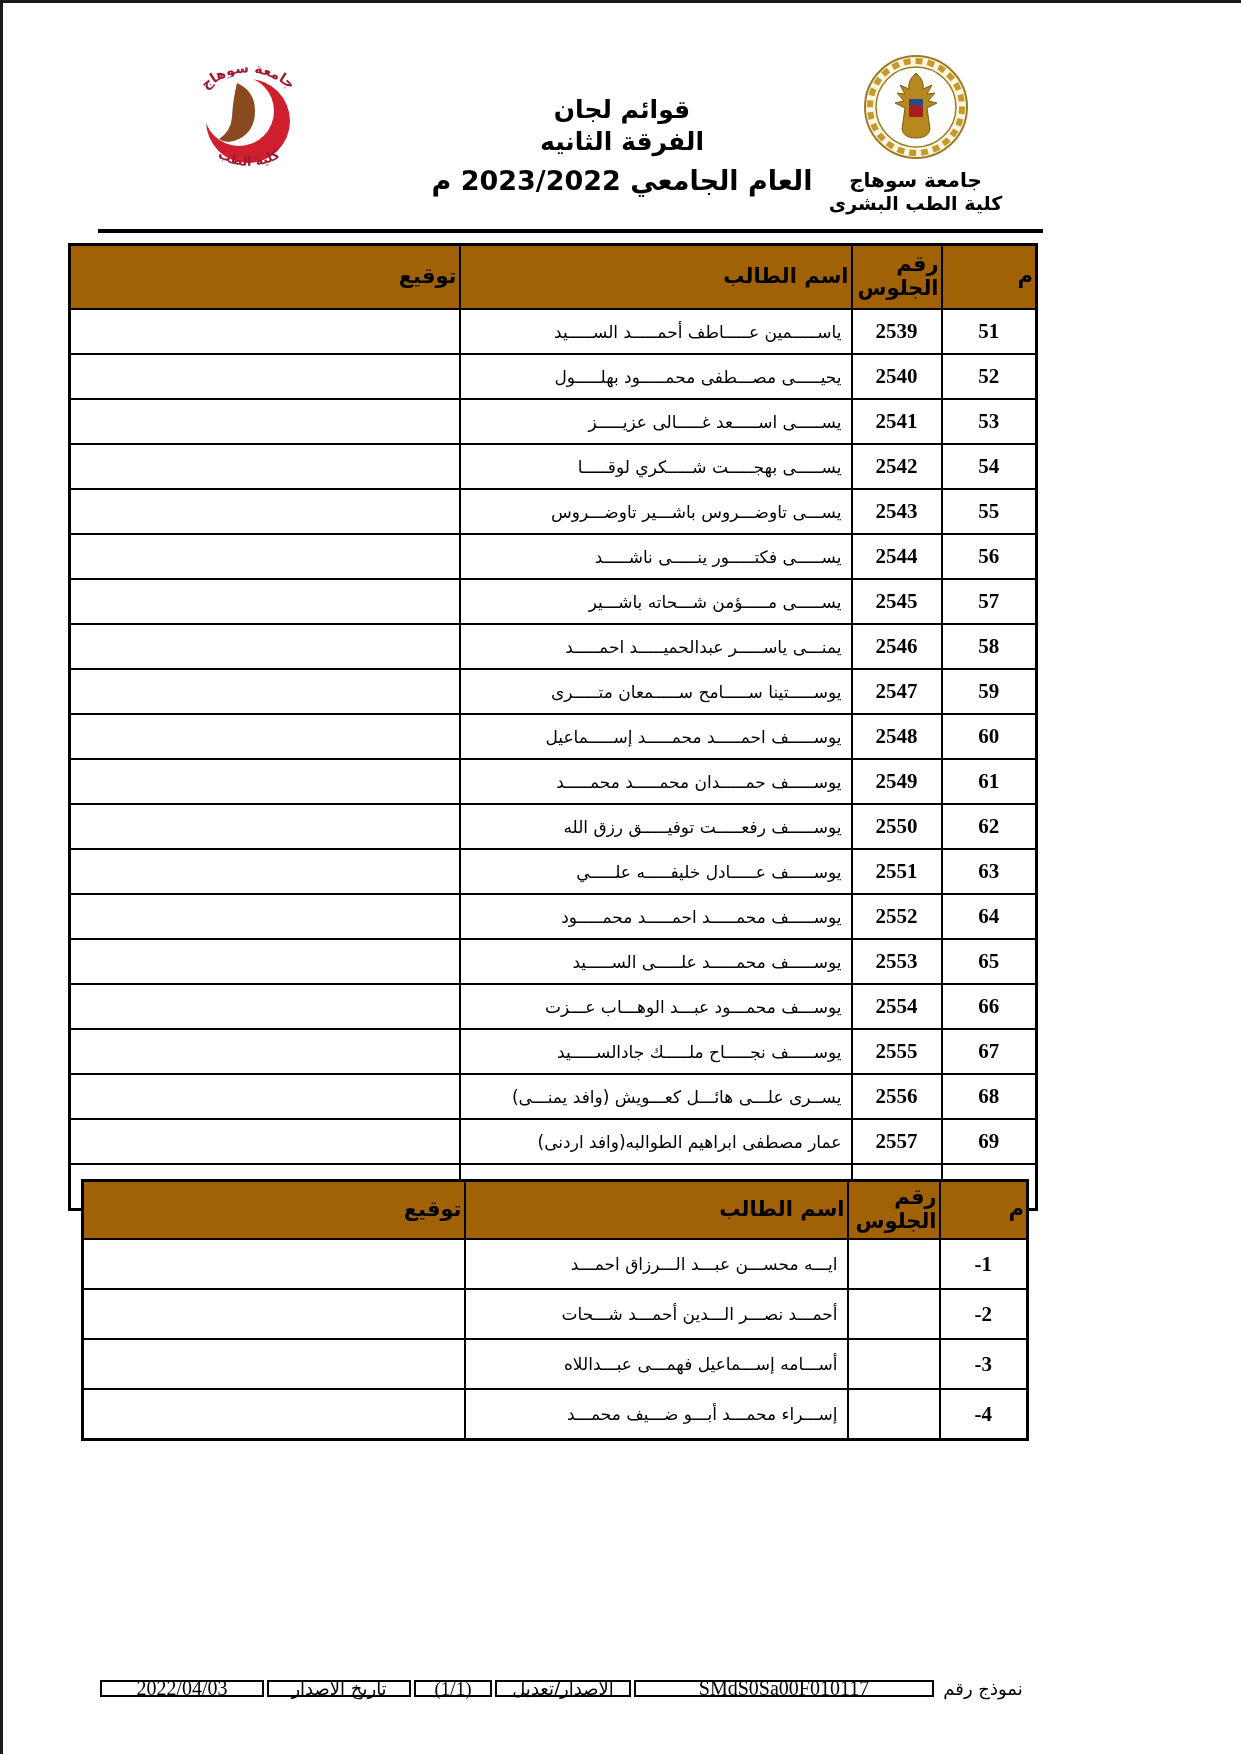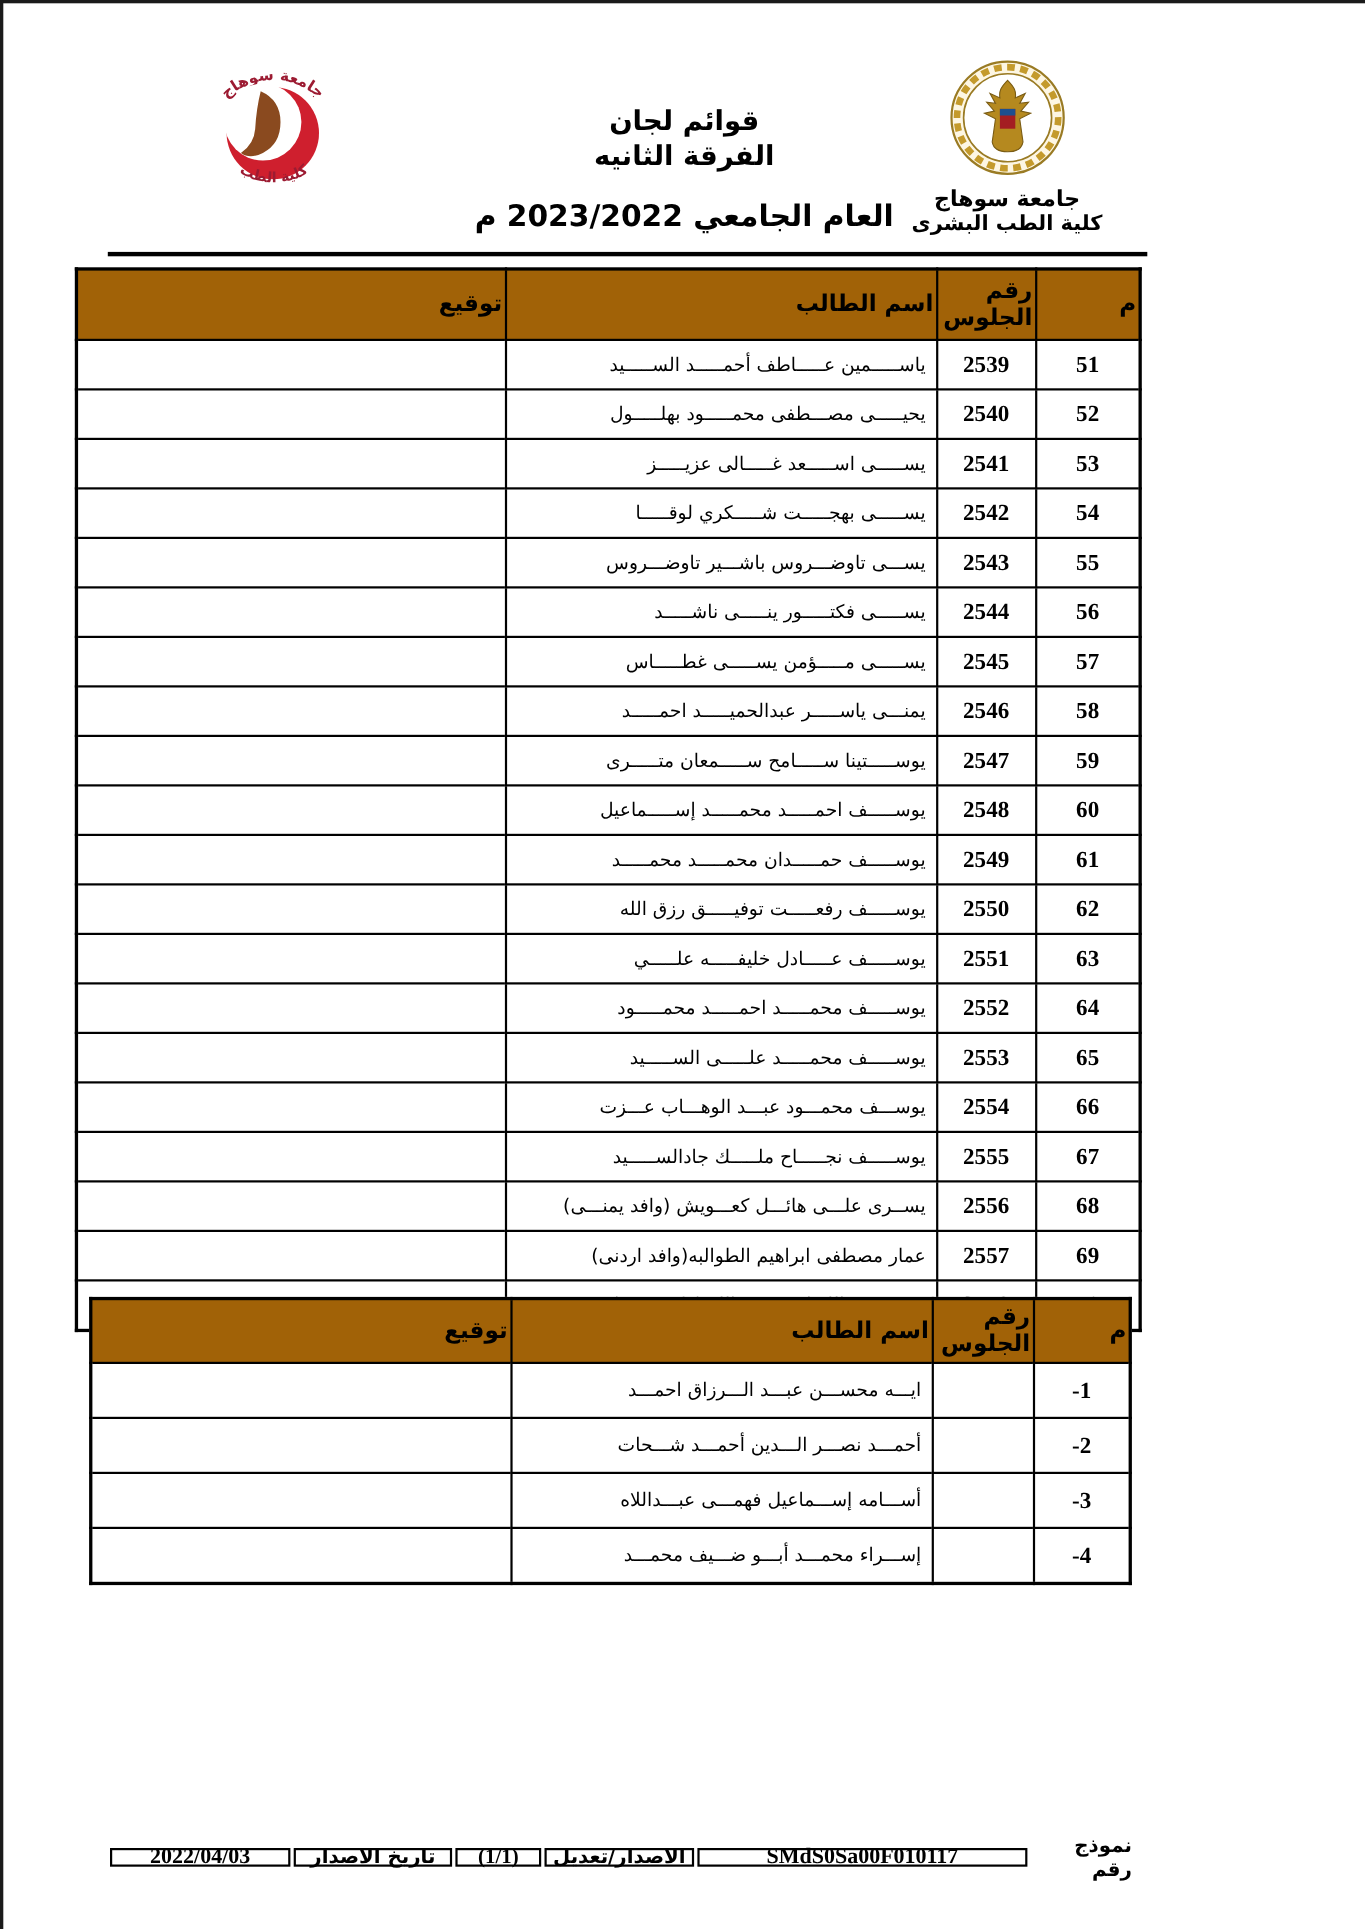--- a/index.html
+++ b/index.html
@@ -10,42 +10,42 @@
   }
   .page{position:absolute;inset:0;border-top:3px solid #1a1a1a;border-left:3px solid #1a1a1a;background:#fff;}
 
   
   .uni-block{position:absolute;top:50px;right:238px;width:175px;text-align:center;}
   .uni-name{font-size:20px;font-weight:bold;margin-top:3px;}
   .uni-fac{font-size:19px;font-weight:bold;}
   .title-block{position:absolute;top:92px;right:0;left:0;width:480px;margin:0 auto;text-align:center;}
   .title-block .t1{font-size:25px;font-weight:bold;}
   .title-block .t2{font-size:25px;font-weight:bold;margin-top:3px;}
-  .title-block .t3{font-size:27px;font-weight:bold;margin-top:25px;}
+  .title-block .t3{font-size:27px;font-weight:bold;margin-top:9px;}
   .med-block{position:absolute;top:38px;left:100px;width:290px;text-align:center;}
   .dept-box{border:2px solid #000;font-size:19px;font-weight:bold;padding:5px 4px;margin-top:2px;background:#fff;}
   .header-rule{position:absolute;top:226px;left:95px;width:945px;height:4px;background:#000;}
 
   
   table.roster{position:absolute;border-collapse:collapse;table-layout:fixed;background:#fff;border:3px solid #000;}
   .roster-1{top:240px;left:65px;width:967px;}
   .roster-2{top:1176px;left:78px;width:945px;}
   .roster th{background:#a16207;border:2px solid #000;font-weight:bold;font-size:21px;line-height:1.12;text-align:right;padding:2px;}
   .roster td{border:2px solid #000;vertical-align:middle;}
   .roster-1 th{height:58px;}
   .roster-1 td{height:41px;}
   .roster-2 th{height:52px;}
   .roster-2 td{height:46px;}
   td.col-no,td.col-seat{font-family:"Liberation Serif",serif;font-weight:bold;font-size:21px;text-align:center;}
   td.col-name{font-weight:normal;font-size:17px;text-align:right;padding:0 9px;white-space:nowrap;overflow:hidden;}
   td.col-sign{background:#fff;}
 
   
   .footer{position:absolute;top:1657px;left:116px;width:910px;height:37px;display:flex;gap:3px;}
-  .footer > div{flex:0 0 auto;display:flex;align-items:center;justify-content:center;font-weight:bold;margin-top:20px;}
+  .footer > div{flex:0 0 auto;display:flex;align-items:center;justify-content:center;font-weight:normal;margin-top:20px;}
   .f-label{width:92px;font-size:18px;}
   .f-box{border:2px solid #000;font-size:18px;background:#fff;}
   .f-code{width:296px;font-family:"Liberation Serif",serif;font-size:20px;}
   .f-rev-label{width:132px;}
   .f-rev-val{width:74px;font-family:"Liberation Serif",serif;font-size:19px;}
   .f-date-label{width:140px;}
   .f-date-val{width:160px;font-family:"Liberation Serif",serif;font-size:20px;}
 </style>
 </head>
 <body>
@@ -139,21 +139,21 @@
         </tr>
         <tr>
           <td class="col-no">56</td>
           <td class="col-seat">2544</td>
           <td class="col-name">يســـــى فكتـــــور ينـــــى ناشـــــد</td>
           <td class="col-sign"></td>
         </tr>
         <tr>
           <td class="col-no">57</td>
           <td class="col-seat">2545</td>
-          <td class="col-name">يســـــى مـــــؤمن يســـــى غطـــــاس</td>
+          <td class="col-name">يســـــى مـــــؤمن شـــحاته باشـــير</td>
           <td class="col-sign"></td>
         </tr>
         <tr>
           <td class="col-no">58</td>
           <td class="col-seat">2546</td>
           <td class="col-name">يمنـــى ياســـــر عبدالحميـــــد احمـــــد</td>
           <td class="col-sign"></td>
         </tr>
         <tr>
           <td class="col-no">59</td>

